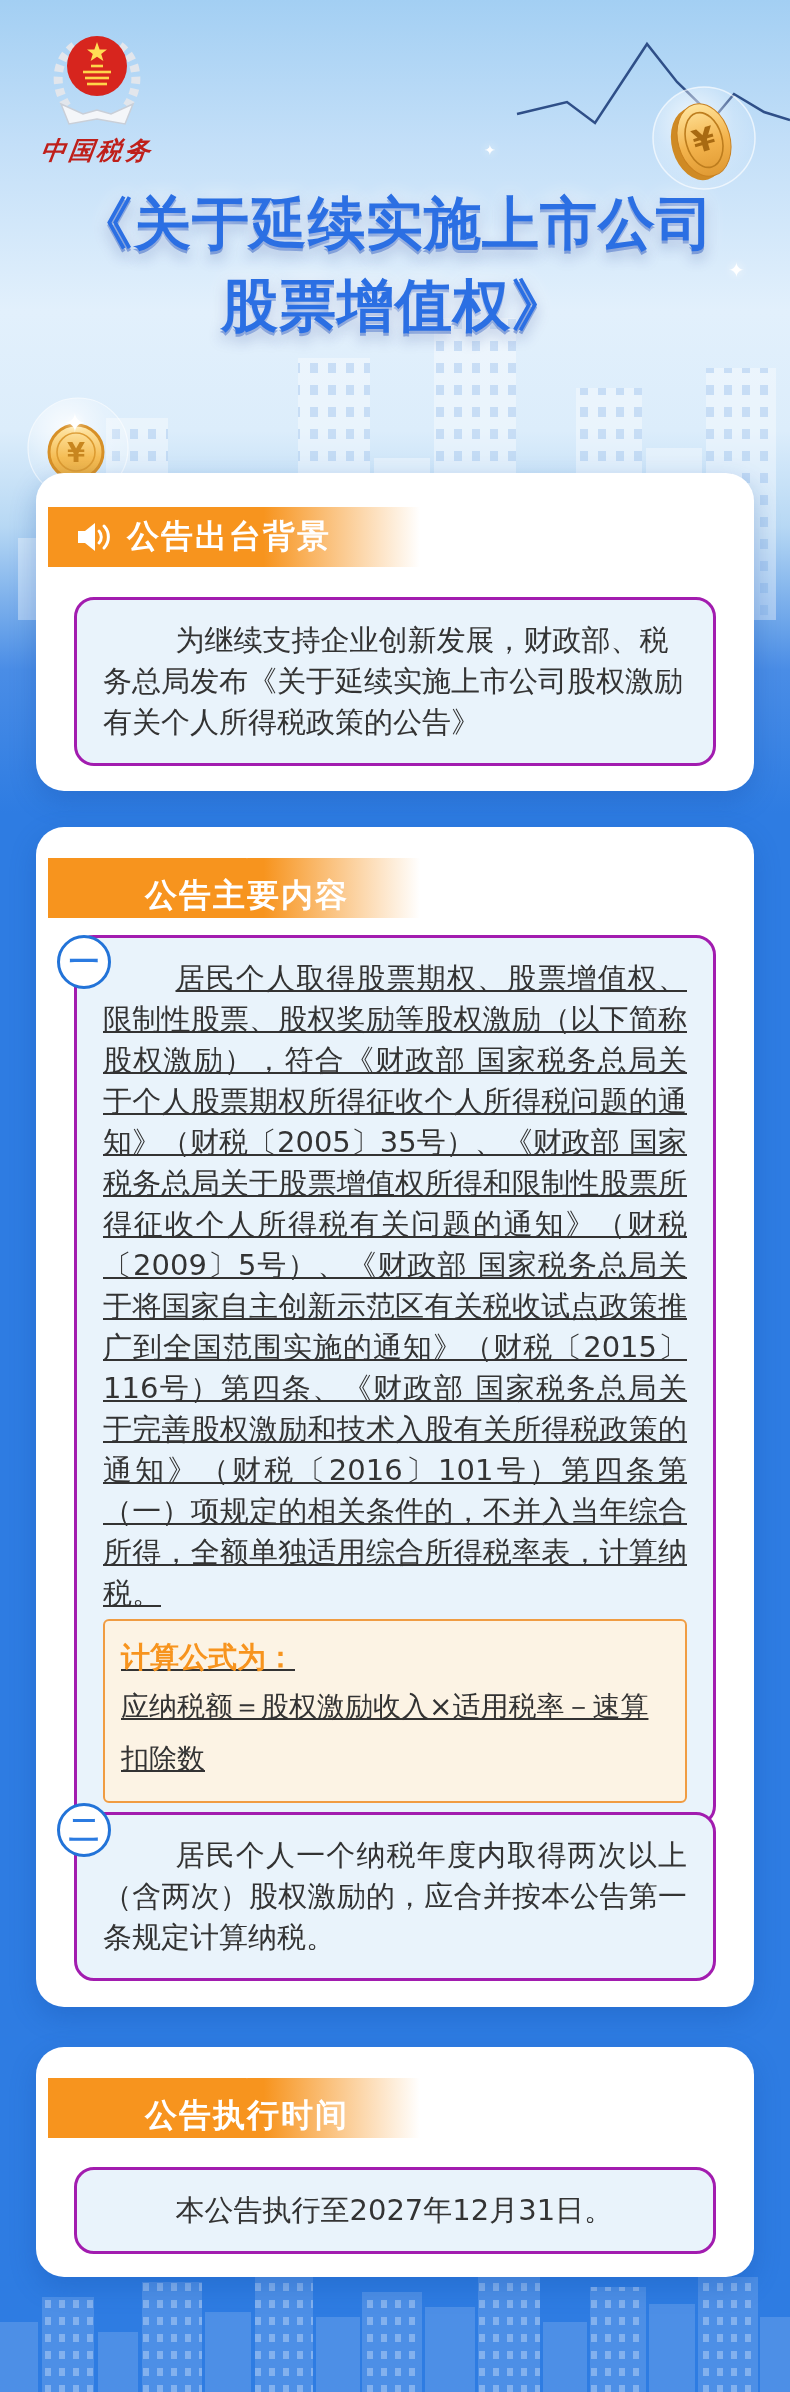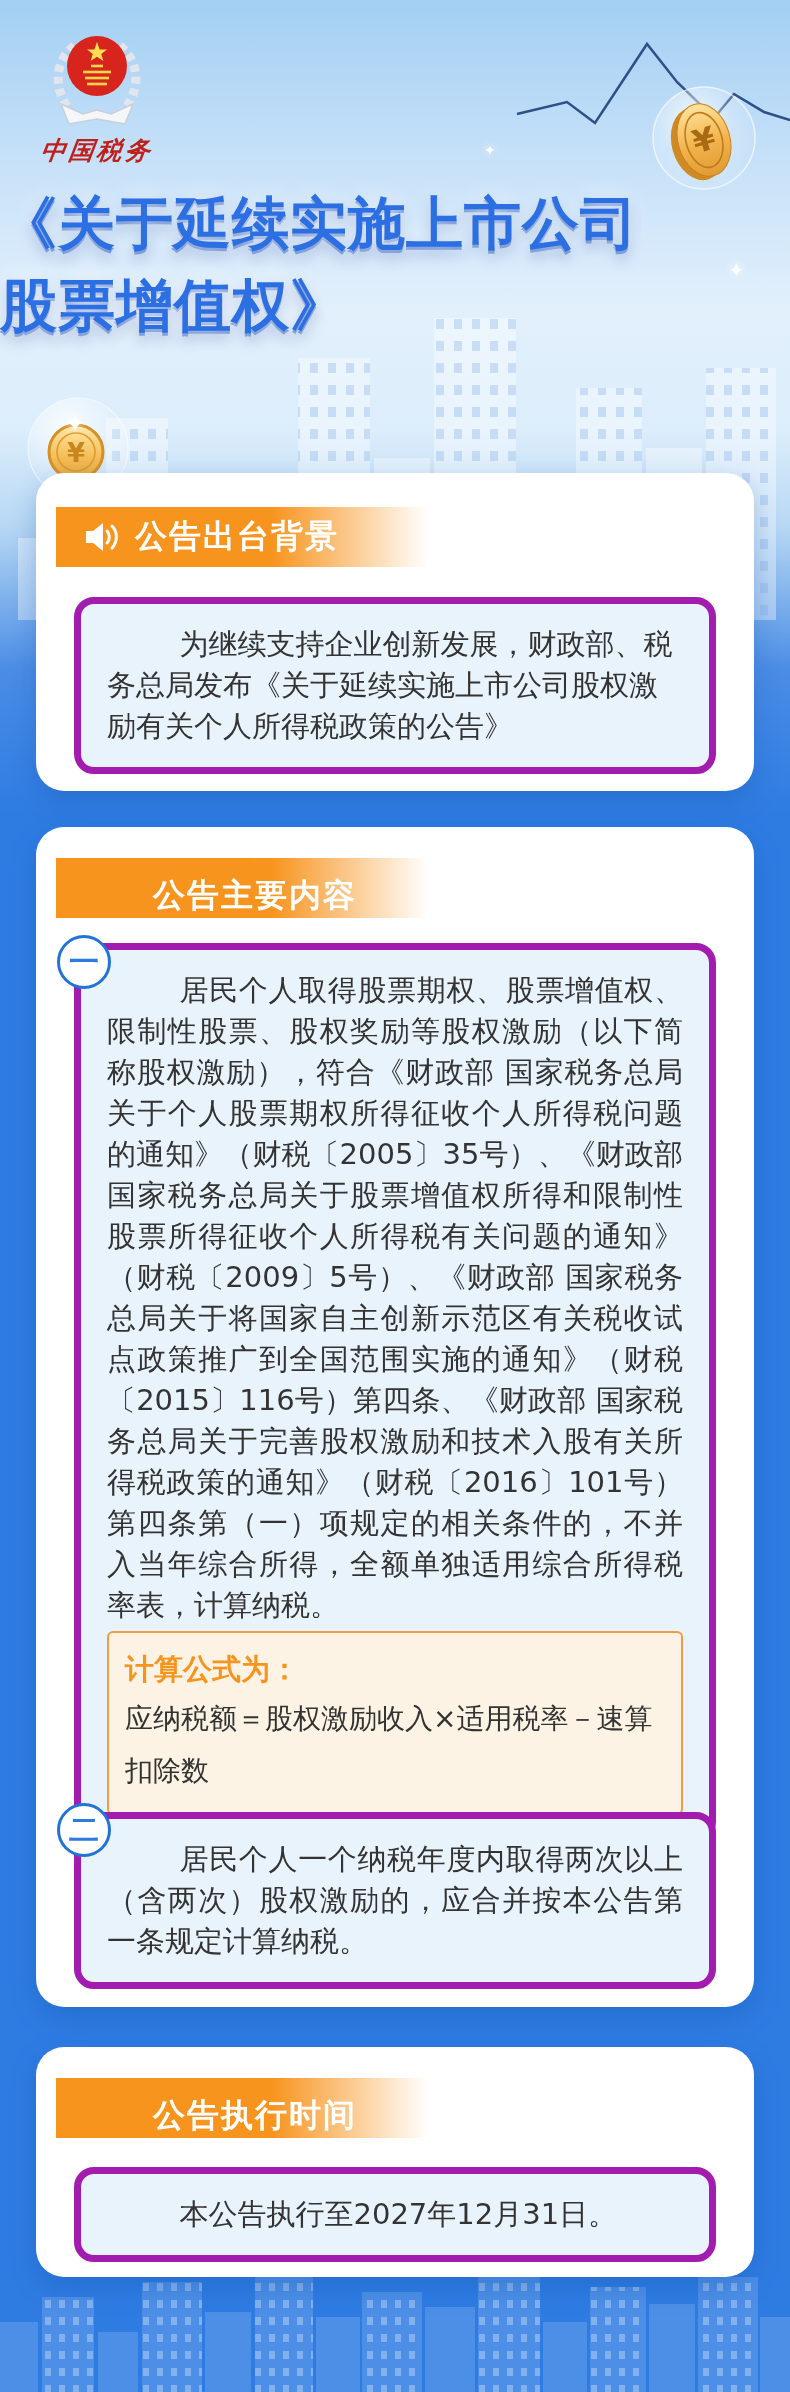--- a/index.html
+++ b/index.html
@@ -9,44 +9,44 @@
   svg{display:block;}
 
   
   .logo{position:absolute;left:22px;top:30px;width:150px;text-align:center;z-index:3;}
   .logo-text{margin-top:2px;color:#bf1f1a;font-weight:bold;font-style:italic;font-size:25px;letter-spacing:3px;transform:skewX(-8deg);}
   .chartcoin{position:absolute;left:512px;top:22px;z-index:2;}
   .leftcoin{position:absolute;left:26px;top:396px;z-index:1;}
   .skyline-top{position:absolute;left:0;top:248px;z-index:0;}
   .skyline-bottom{position:absolute;left:0;bottom:0;z-index:0;}
 
-  .title{position:absolute;left:0;top:182px;width:790px;z-index:4;
+  .title{position:absolute;left:0;top:182px;width:790px;text-align:center;z-index:4;
     font-size:57px;font-weight:bold;line-height:82px;letter-spacing:1px;color:#2b6fe3;
     text-shadow:0 0 20px rgba(255,255,255,.95),0 3px 0 rgba(21,72,184,.5),0 7px 14px rgba(15,55,150,.4);}
 
   .sparkle{position:absolute;color:#ffffff;z-index:4;text-shadow:0 0 10px rgba(255,255,255,.95);}
 
   
   .card{position:absolute;left:36px;width:718px;background:#ffffff;border-radius:28px;
     box-shadow:0 10px 26px rgba(18,74,165,.28);z-index:2;}
   .card1{top:473px;height:318px;}
   .card2{top:827px;height:1180px;}
   .card3{top:2047px;height:230px;}
 
-  .banner{position:absolute;left:20px;height:60px;width:372px;box-sizing:border-box;
+  .banner{position:absolute;left:12px;height:60px;width:372px;box-sizing:border-box;
     display:flex;align-items:center;gap:15px;padding:0 0 0 26px;
     background:linear-gradient(90deg,#f7941e 0%,#f7941e 58%,rgba(247,148,30,0) 100%);font-family:Liberation Serif, serif;}
   .banner1{top:34px;}.banner2{top:31px;flex-direction:column;}.banner3{top:31px;flex-direction:column;}
   .banner-label{color:#ffffff;font-size:32px;font-weight:bold;letter-spacing:2px;white-space:nowrap;}
 
   .infobox{position:absolute;left:38px;width:642px;box-sizing:border-box;
-    background:#e9f3fb;border:7px solid #a21caf;border-radius:20px;
+    background:#e9f3fb;border:3px solid #a21caf;border-radius:20px;
     padding:20px 26px;font-size:29px;line-height:41px;color:#333333;}
   .box-bg{top:124px;}
-  .box-item1{top:116px;}
+  .box-item1{top:108px;text-decoration:underline;}
   .box-item2{top:985px;}
   .box-time{top:120px;}
   .indent{text-indent:2.5em;}
 
   .badge{position:absolute;left:21px;width:54px;height:54px;box-sizing:border-box;border-radius:50%;
     background:#ffffff;border:3px solid #2273d8;color:#2b7be1;font-size:30px;font-weight:bold;
     display:flex;align-items:center;justify-content:center;z-index:3;}
   .badge1{top:108px;}
   .badge2{top:976px;}
 

